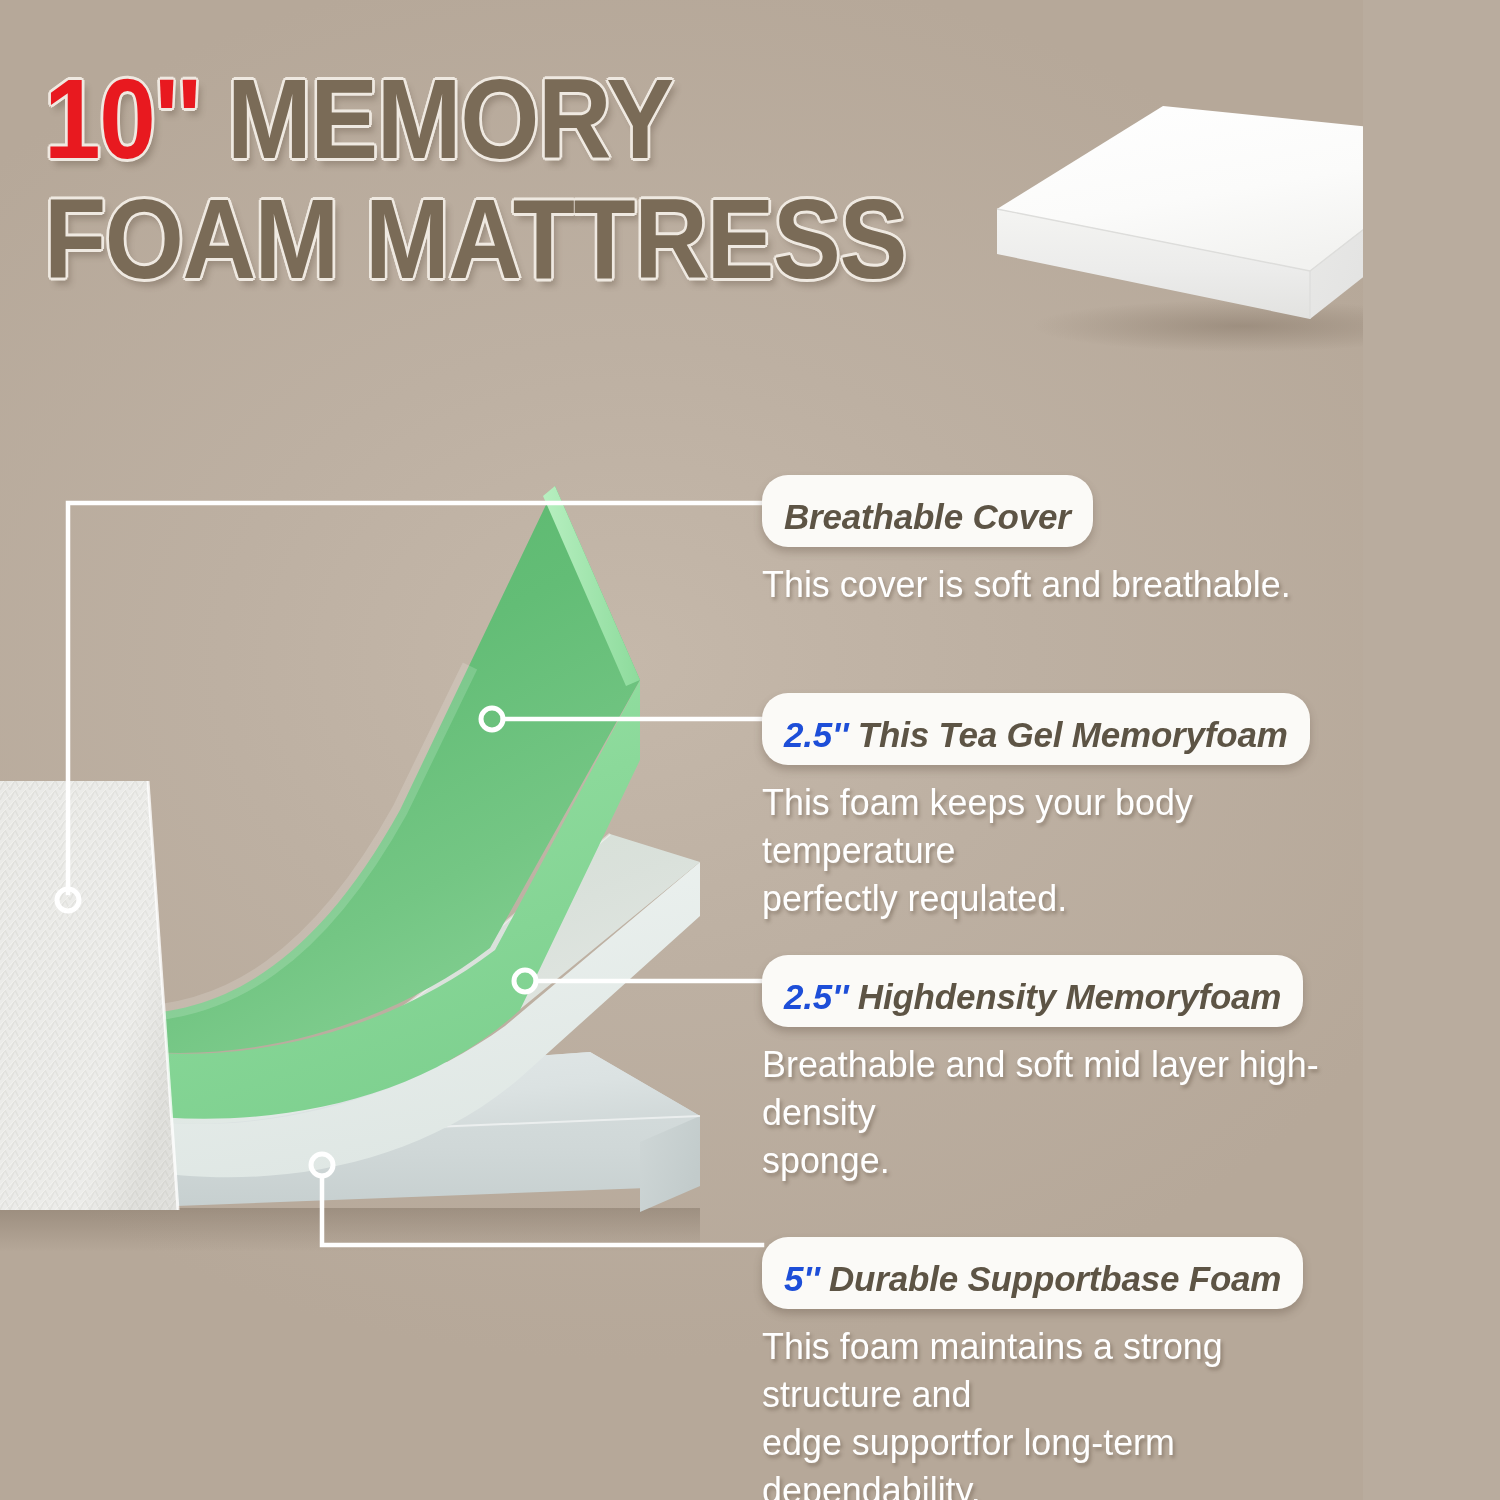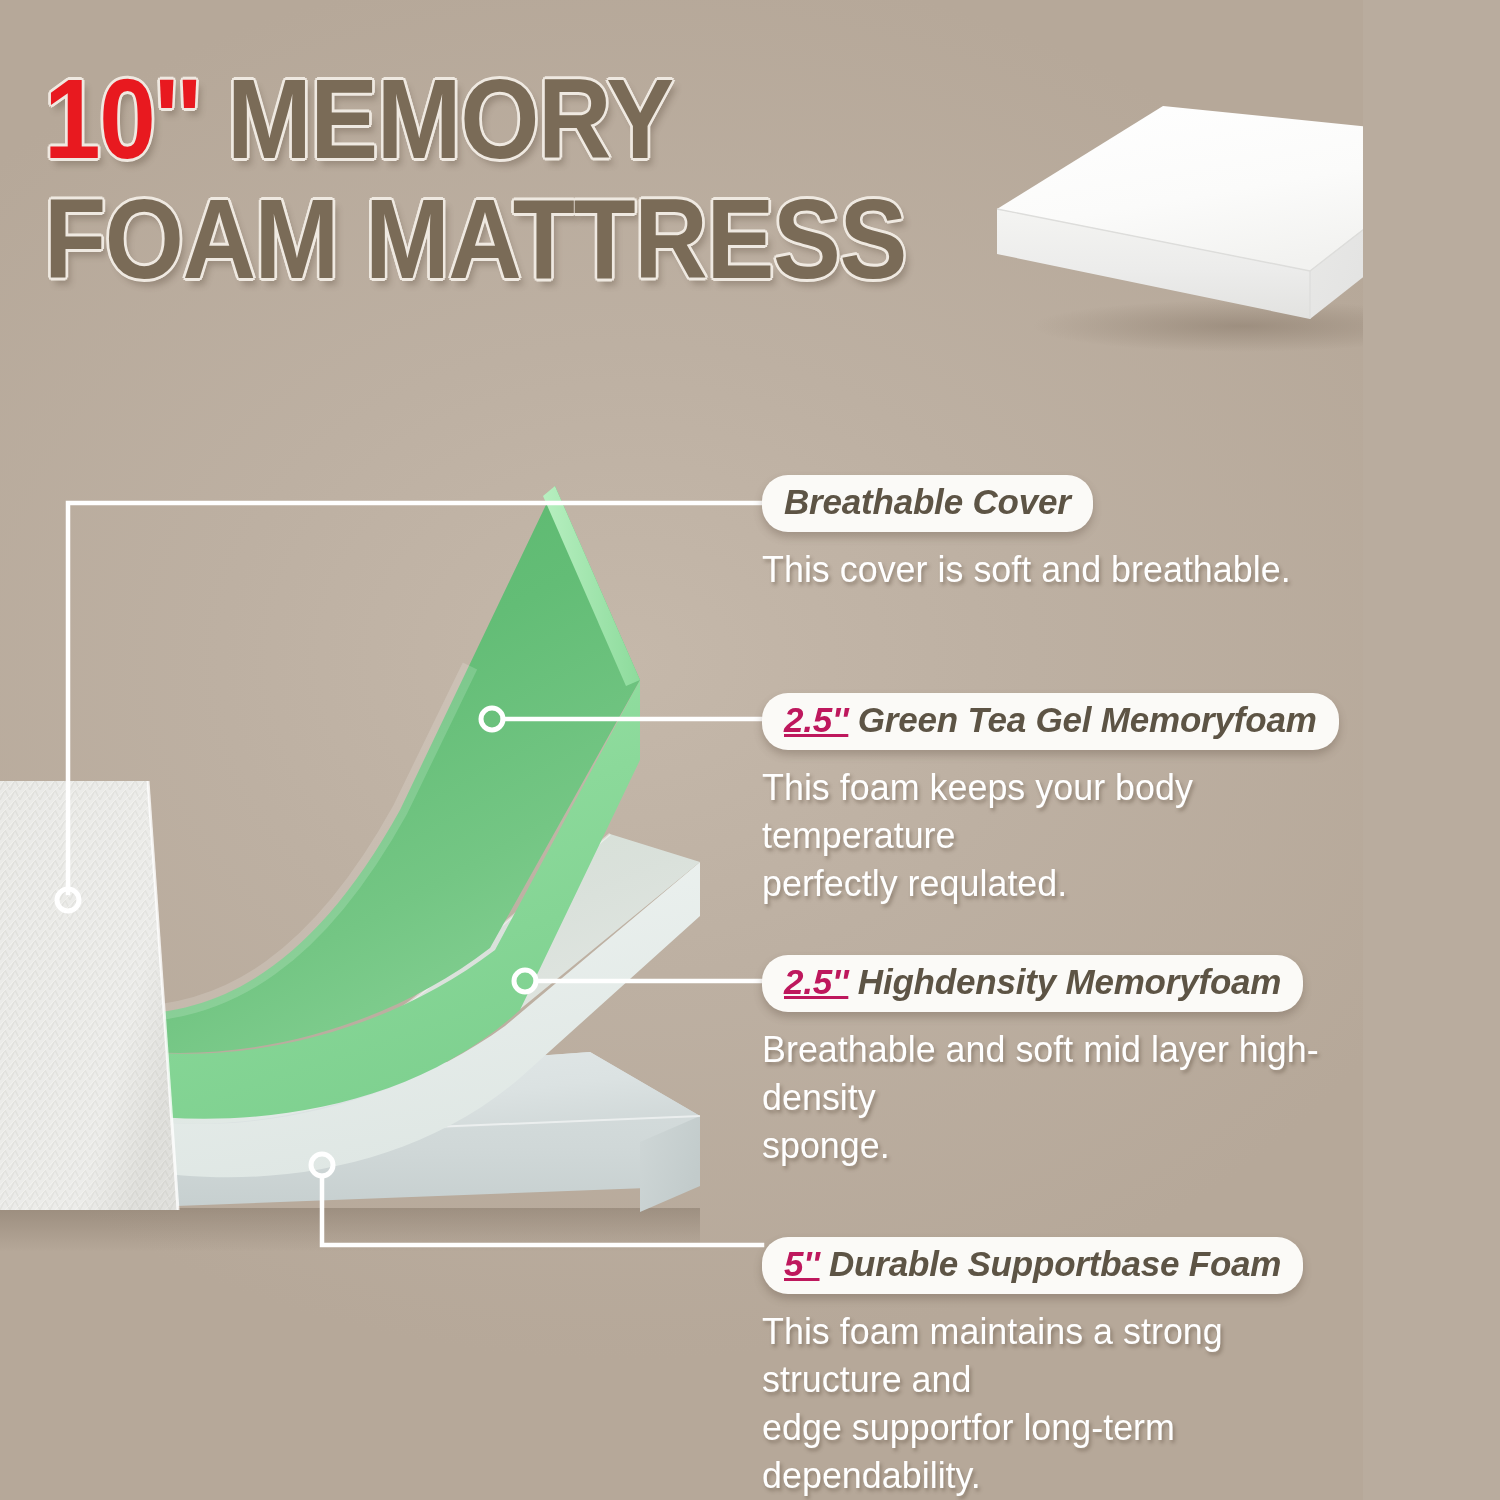--- a/index.html
+++ b/index.html
@@ -74,34 +74,34 @@
 
   
   .callout {
     position: absolute;
     left: 762px;
   }
   .pill {
     display: inline-block;
     background: #fbfaf7;
     border-radius: 26px;
-    padding: 9px 22px 11px 22px;
+    padding: 24px 22px 11px 22px;
     box-shadow: 0 5px 9px rgba(85,70,55,0.30);
     white-space: nowrap;
   }
   .pill-text {
     font-family: "Liberation Sans Narrow", "Liberation Sans", "DejaVu Sans Condensed", sans-serif;
     font-weight: 700;
     font-style: italic;
     font-size: 35px;
     line-height: 1.05;
     color: #5d5445;
     letter-spacing: -0.2px;
   }
-  .pill-measure { color: #be185d; text-decoration: underline; }
+  .pill-measure { color: #1d4ed8; }
   .callout-body {
     margin-top: 14px;
     max-width: 700px;
     font-family: "Liberation Sans Narrow", "Liberation Sans", "DejaVu Sans Condensed", sans-serif;
     font-weight: 400;
     font-size: 37px;
     line-height: 1.30;
     color: #ffffff;
     text-shadow: 2px 3px 4px rgba(90,75,60,0.45);
     transform: scaleX(0.97);
@@ -279,21 +279,21 @@
     <div class="pill">
       <span class="pill-text pill-measure"></span><span class="pill-text">Breathable Cover</span>
     </div>
     <div class="callout-body">
       <div>This cover is soft and breathable.</div>
     </div>
   </div>
 
   <div class="callout" style="top:693px;">
     <div class="pill">
-      <span class="pill-text pill-measure">2.5''</span><span class="pill-text"> Green Tea Gel Memoryfoam</span>
+      <span class="pill-text pill-measure">2.5''</span><span class="pill-text"> This Tea Gel Memoryfoam</span>
     </div>
     <div class="callout-body">
       <div>This foam keeps your body temperature</div>
       <div>perfectly requlated.</div>
     </div>
   </div>
 
   <div class="callout" style="top:955px;">
     <div class="pill">
       <span class="pill-text pill-measure">2.5''</span><span class="pill-text"> Highdensity Memoryfoam</span>

